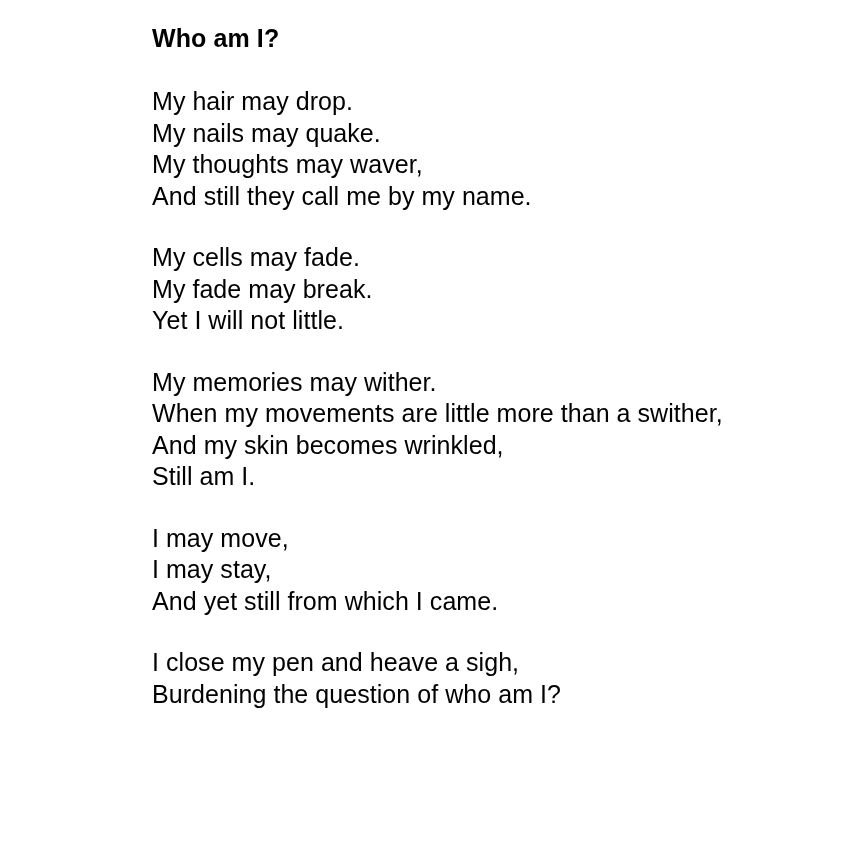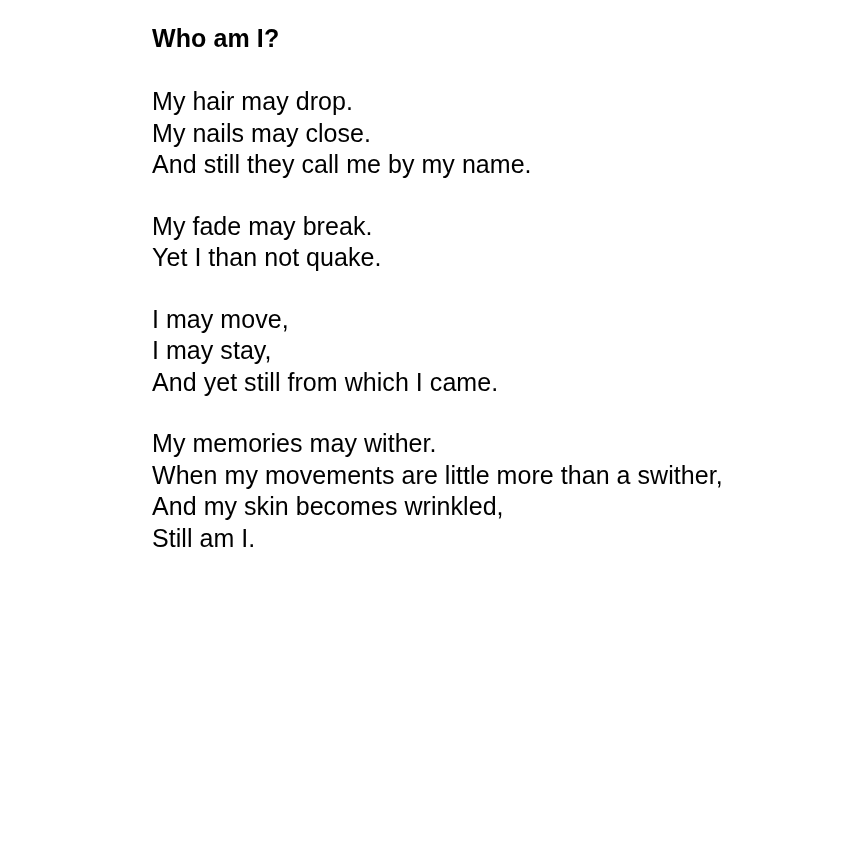--- a/index.html
+++ b/index.html
@@ -44,36 +44,42 @@
 </style>
 </head>
 <body>
 
 <div class="page">
 
   <h1 class="poem-title">Who am I?</h1>
 
   <div class="stanza">
     <div class="line">My hair may drop.</div>
-    <div class="line">My nails may close.</div>
+    <div class="line">My nails may quake.</div>
+    <div class="line">My thoughts may waver,</div>
     <div class="line">And still they call me by my name.</div>
   </div>
 
   <div class="stanza">
+    <div class="line">My cells may fade.</div>
     <div class="line">My fade may break.</div>
-    <div class="line">Yet I than not quake.</div>
+    <div class="line">Yet I will not little.</div>
+  </div>
+
+  <div class="stanza">
+    <div class="line">My memories may wither.</div>
+    <div class="line">When my movements are little more than a swither,</div>
+    <div class="line">And my skin becomes wrinkled,</div>
+    <div class="line">Still am I.</div>
   </div>
 
   <div class="stanza">
     <div class="line">I may move,</div>
     <div class="line">I may stay,</div>
     <div class="line">And yet still from which I came.</div>
   </div>
 
   <div class="stanza">
-    <div class="line">My memories may wither.</div>
-    <div class="line">When my movements are little more than a swither,</div>
-    <div class="line">And my skin becomes wrinkled,</div>
-    <div class="line">Still am I.</div>
+    <div class="line">I close my pen and heave a sigh,</div>
+    <div class="line">Burdening the question of who am I?</div>
   </div>
-
 
 </div>
 
 </body></html>

